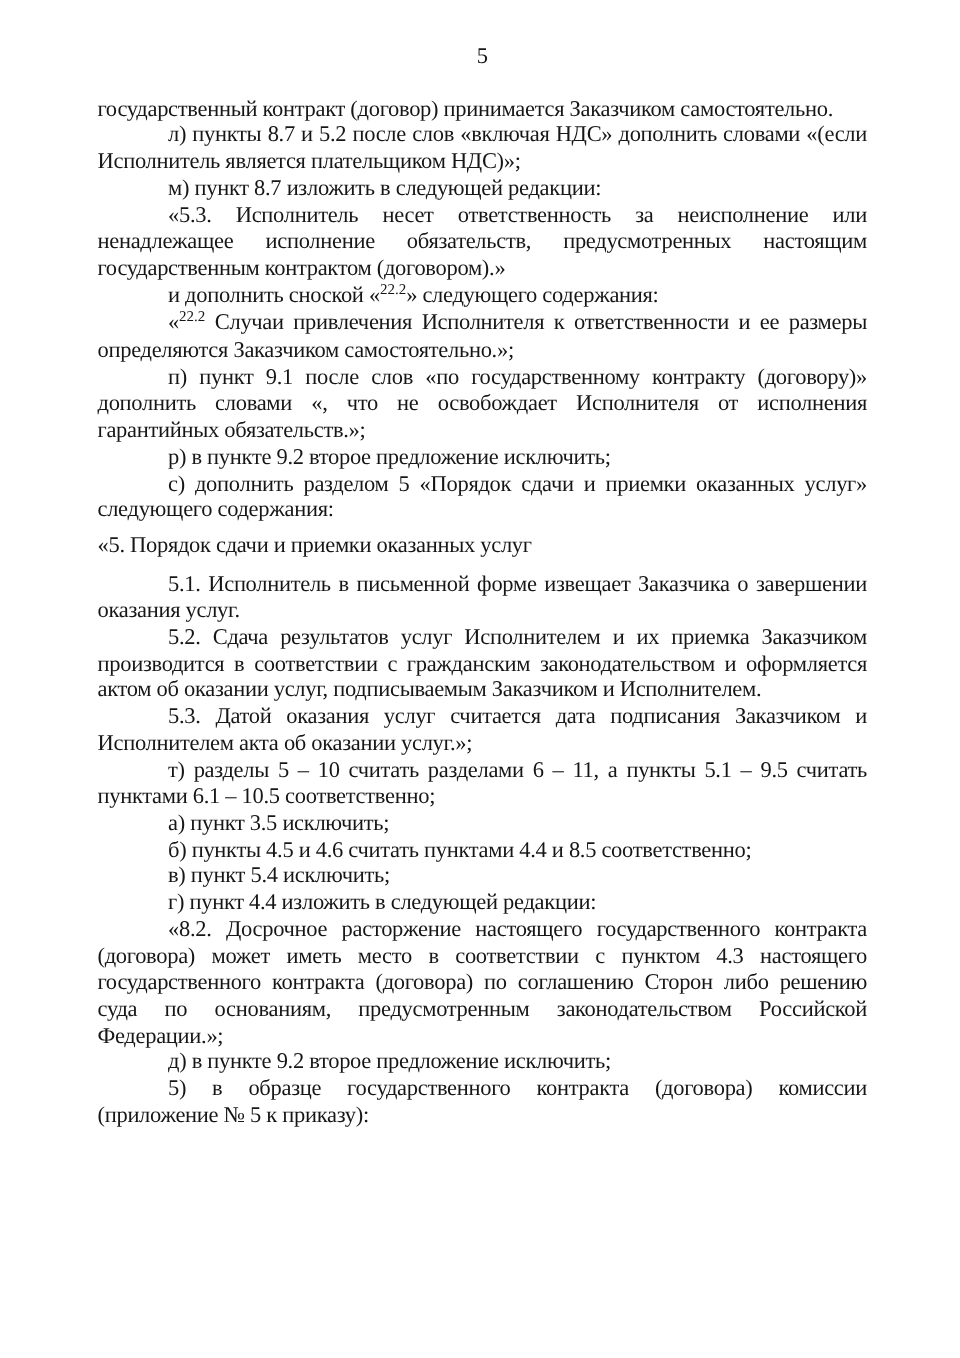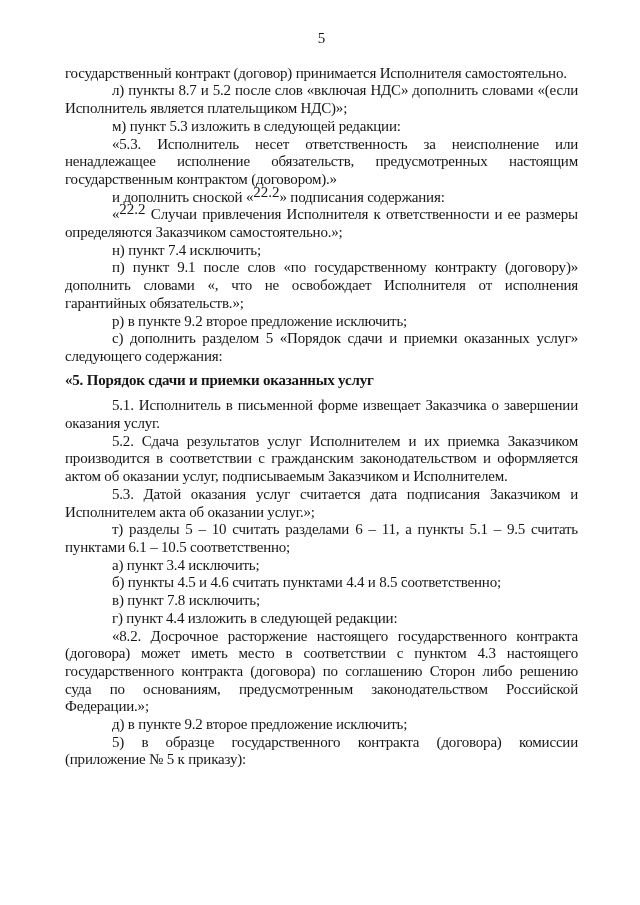--- a/index.html
+++ b/index.html
@@ -33,57 +33,56 @@
     text-align: justify;
   }
   .p-body {
     text-indent: 47px;
   }
   .p-body-continuation {
     text-indent: 0;
   }
   .p-heading {
     text-align: right;
-    font-weight: bold;
+    font-weight: normal;
     text-indent: 0;
     margin-top: 6px !important;
     margin-bottom: 8px !important;
   }
   .run {
     
   }
   .sup {
-    font-size: 15px;
+    font-size: 10px;
     position: relative;
     top: -5px;
     letter-spacing: 0;
   }
 </style>
 </head>
 <body>
 
 <div class="page">
   <div class="page-number">5</div>
   <div class="doc-body" id="doc-body">
-      <p class="p-body-continuation"><span class="run">государственный контракт (договор) принимается Исполнителя самостоятельно.</span></p>
+      <p class="p-body-continuation"><span class="run">государственный контракт (договор) принимается Заказчиком самостоятельно.</span></p>
       <p class="p-body"><span class="run">л) пункты 8.7 и 5.2 после слов «включая НДС» дополнить словами «(если Исполнитель является плательщиком НДС)»;</span></p>
-      <p class="p-body"><span class="run">м) пункт 5.3 изложить в следующей редакции:</span></p>
+      <p class="p-body"><span class="run">м) пункт 8.7 изложить в следующей редакции:</span></p>
       <p class="p-body"><span class="run">«5.3. Исполнитель несет ответственность за неисполнение или ненадлежащее исполнение обязательств, предусмотренных настоящим государственным контрактом (договором).»</span></p>
-      <p class="p-body"><span class="run">и дополнить сноской «</span><span class="run sup">22.2</span><span class="run">» подписания содержания:</span></p>
+      <p class="p-body"><span class="run">и дополнить сноской «</span><span class="run sup">22.2</span><span class="run">» следующего содержания:</span></p>
       <p class="p-body"><span class="run">«</span><span class="run sup">22.2</span><span class="run"> Случаи привлечения Исполнителя к ответственности и ее размеры определяются Заказчиком самостоятельно.»;</span></p>
-      <p class="p-body"><span class="run">н) пункт 7.4 исключить;</span></p>
       <p class="p-body"><span class="run">п) пункт 9.1 после слов «по государственному контракту (договору)» дополнить словами «, что не освобождает Исполнителя от исполнения гарантийных обязательств.»;</span></p>
       <p class="p-body"><span class="run">р) в пункте 9.2 второе предложение исключить;</span></p>
       <p class="p-body"><span class="run">с) дополнить разделом 5 «Порядок сдачи и приемки оказанных услуг» следующего содержания:</span></p>
       <p class="p-heading"><span class="run">«5. Порядок сдачи и приемки оказанных услуг</span></p>
       <p class="p-body"><span class="run">5.1. Исполнитель в письменной форме извещает Заказчика о завершении оказания услуг.</span></p>
       <p class="p-body"><span class="run">5.2. Сдача результатов услуг Исполнителем и их приемка Заказчиком производится в соответствии с гражданским законодательством и оформляется актом об оказании услуг, подписываемым Заказчиком и Исполнителем.</span></p>
       <p class="p-body"><span class="run">5.3. Датой оказания услуг считается дата подписания Заказчиком и Исполнителем акта об оказании услуг.»;</span></p>
       <p class="p-body"><span class="run">т) разделы 5 – 10 считать разделами 6 – 11, а пункты 5.1 – 9.5 считать пунктами 6.1 – 10.5 соответственно;</span></p>
-      <p class="p-body"><span class="run">а) пункт 3.4 исключить;</span></p>
+      <p class="p-body"><span class="run">а) пункт 3.5 исключить;</span></p>
       <p class="p-body"><span class="run">б) пункты 4.5 и 4.6 считать пунктами 4.4 и 8.5 соответственно;</span></p>
-      <p class="p-body"><span class="run">в) пункт 7.8 исключить;</span></p>
+      <p class="p-body"><span class="run">в) пункт 5.4 исключить;</span></p>
       <p class="p-body"><span class="run">г) пункт 4.4 изложить в следующей редакции:</span></p>
       <p class="p-body"><span class="run">«8.2. Досрочное расторжение настоящего государственного контракта (договора) может иметь место в соответствии с пунктом 4.3 настоящего государственного контракта (договора) по соглашению Сторон либо решению суда по основаниям, предусмотренным законодательством Российской Федерации.»;</span></p>
       <p class="p-body"><span class="run">д) в пункте 9.2 второе предложение исключить;</span></p>
       <p class="p-body"><span class="run">5) в образце государственного контракта (договора) комиссии (приложение № 5 к приказу):</span></p>
     </div>
 </div>
 
 </body></html>

